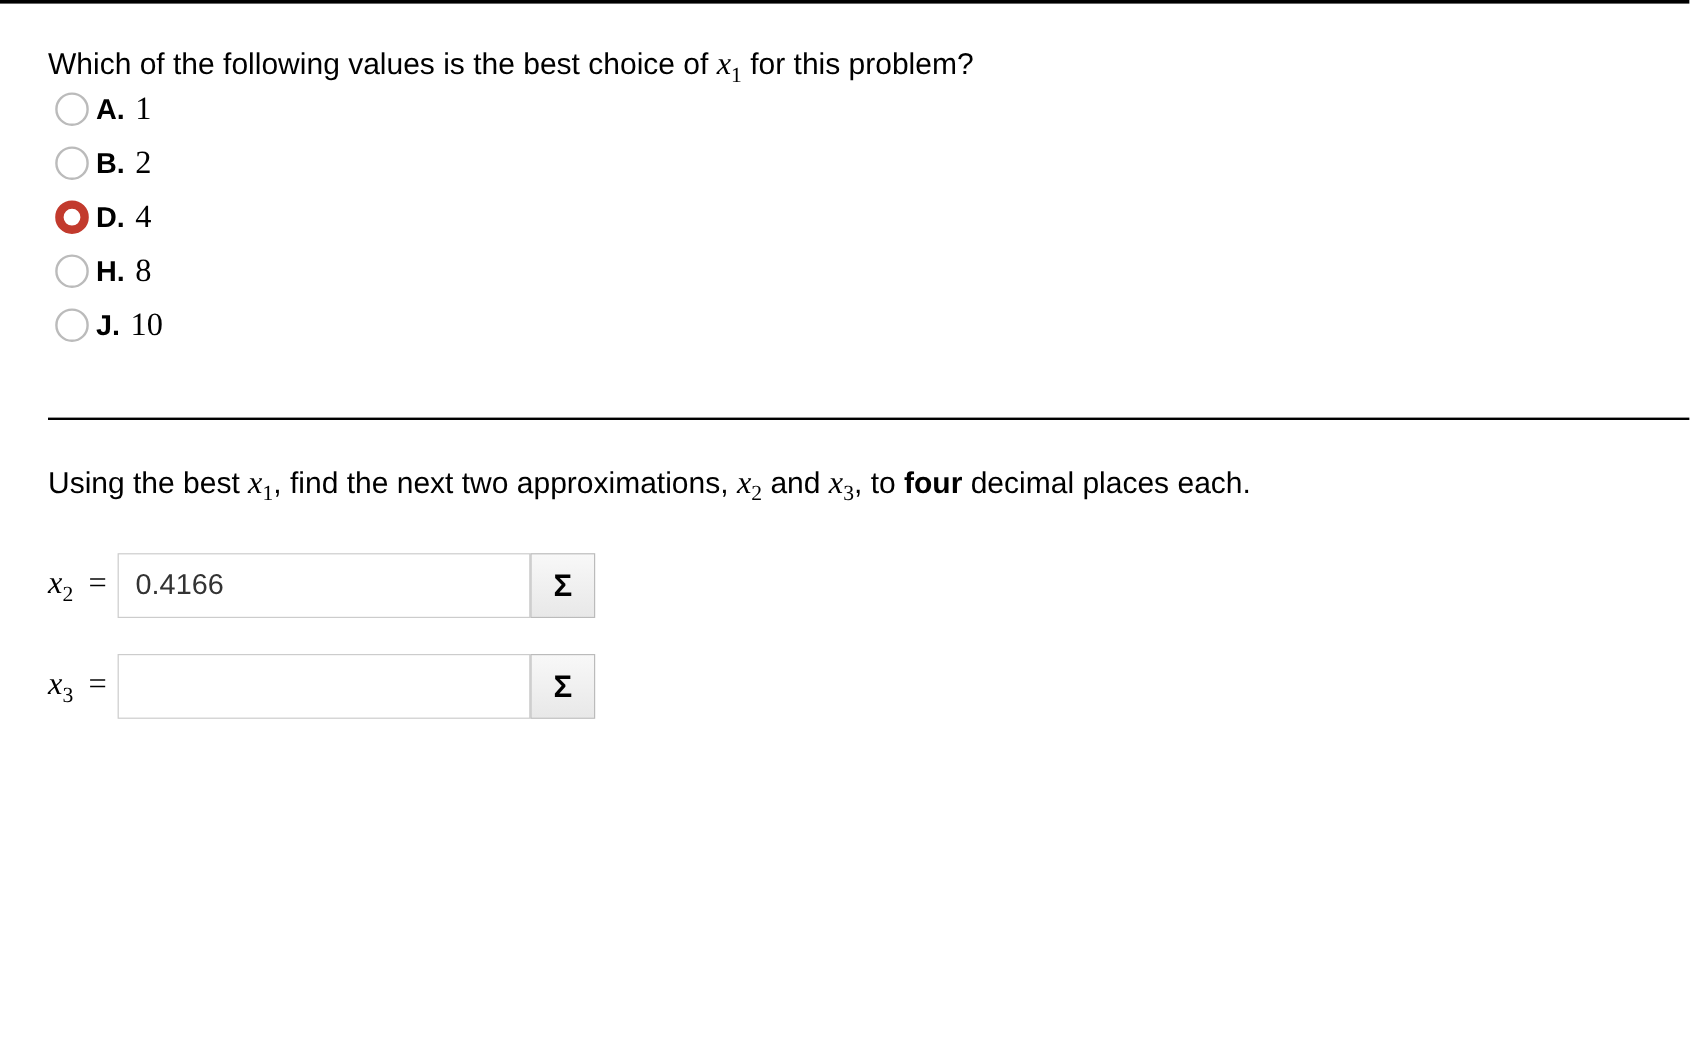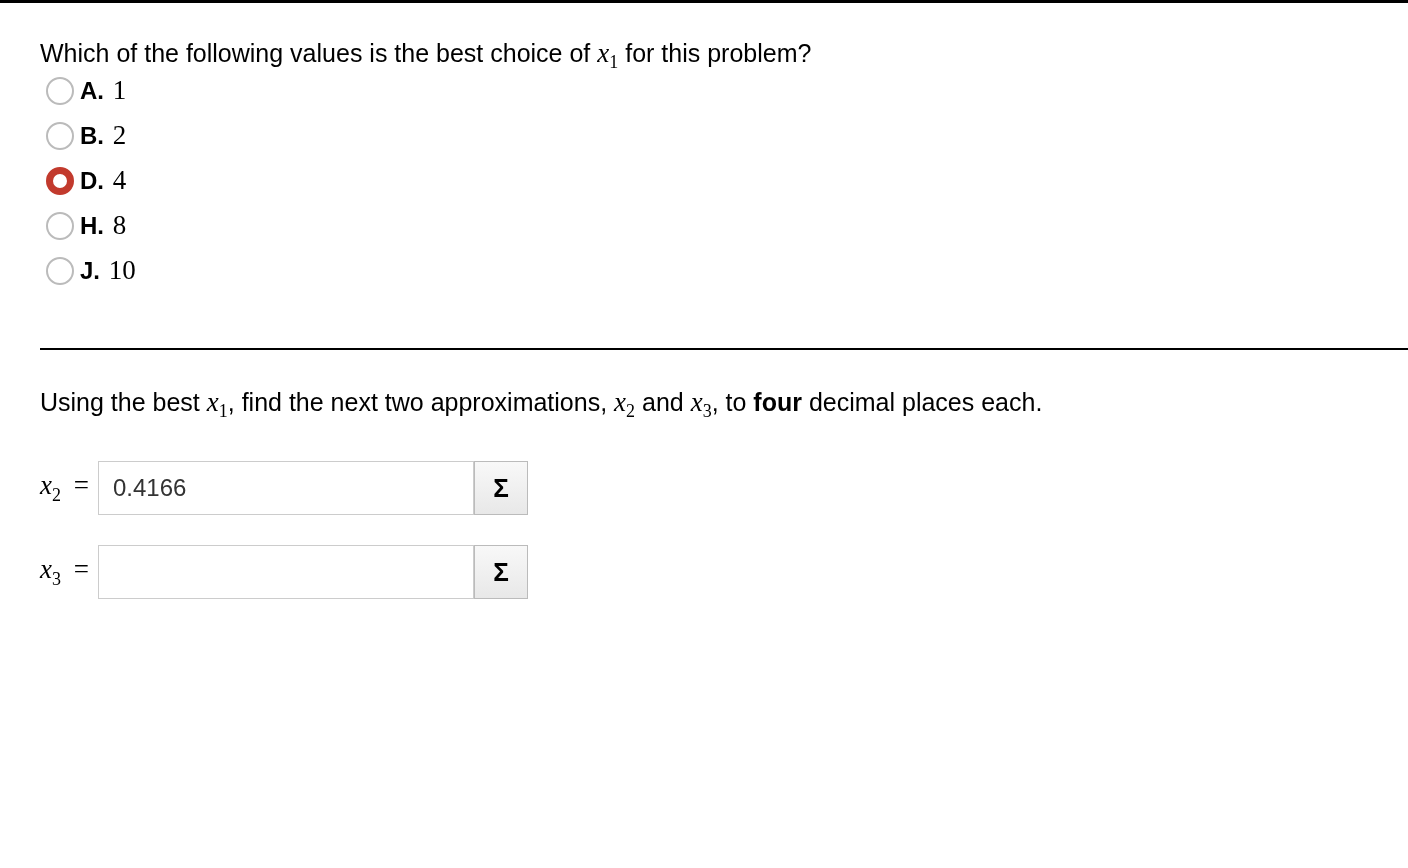--- a/index.html
+++ b/index.html
@@ -92,21 +92,21 @@
       font-family: "Times New Roman", Times, serif;
       font-style: italic;
       font-size: 27px;
       min-width: 58px;
     }
     .answer-label .eq {
       font-style: normal;
       margin-left: 6px;
     }
     .answer-input {
-      width: 376px;
+      width: 344px;
       height: 54px;
       border: 1px solid #ccc;
       font-size: 24px;
       padding: 0 14px;
       font-family: Arial, Helvetica, sans-serif;
       color: #333;
     }
     .sigma-btn {
       width: 54px;
       height: 54px;

